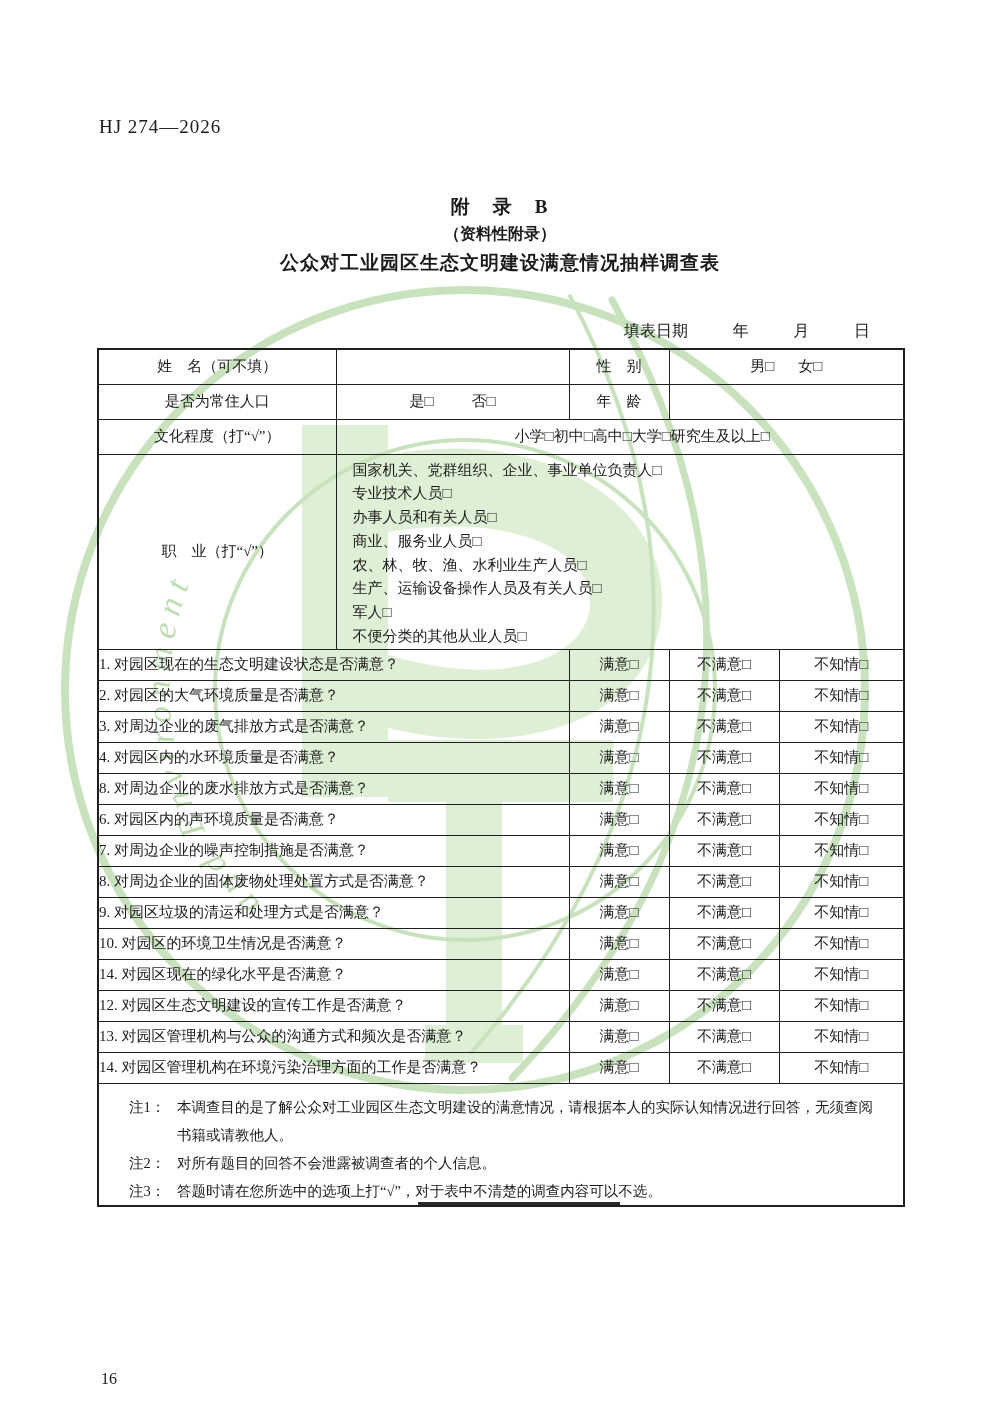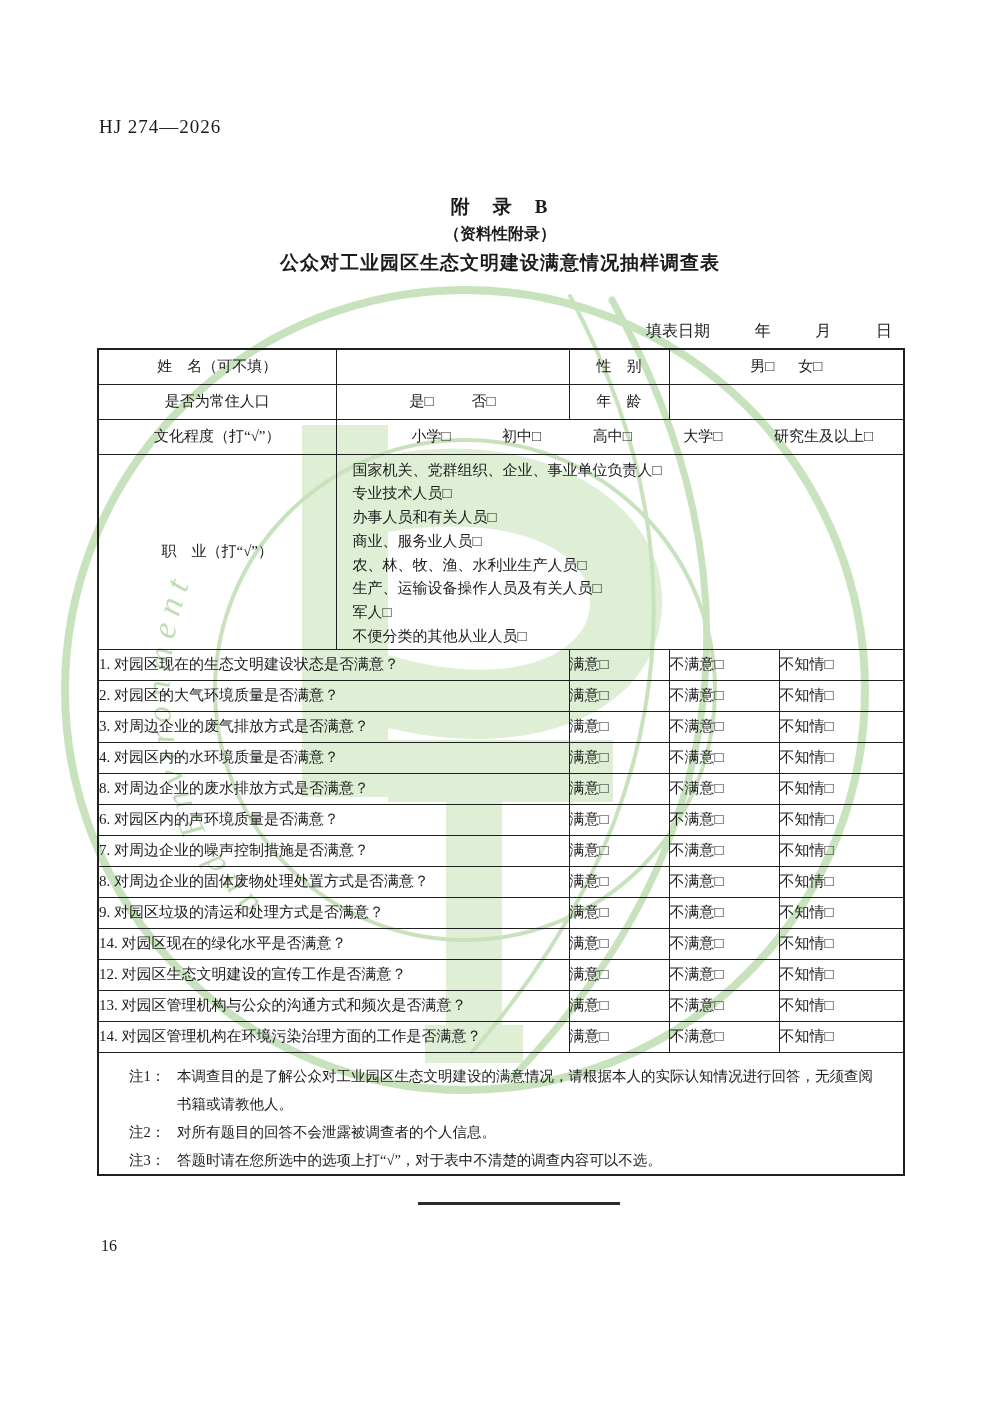--- a/index.html
+++ b/index.html
@@ -10,44 +10,44 @@
   .watermark{position:absolute;left:0;top:0;pointer-events:none;}
   .std-code{
     position:absolute;left:99px;top:116px;font-size:19px;letter-spacing:1px;
     font-family:Liberation Serif, serif;
   }
   .center-line{position:absolute;left:0;width:100%;text-align:center;font-weight:bold;}
   .app-label{top:194px;font-size:19px;letter-spacing:2px;}
   .app-subtitle{top:224px;font-size:16px;}
   .app-title{top:250px;font-size:19px;letter-spacing:1px;}
   .date-line{
-    position:absolute;left:646px;top:321px;width:246px;display:flex;
+    position:absolute;left:624px;top:321px;width:246px;display:flex;
     justify-content:space-between;font-size:16px;
   }
   table.form{
     position:absolute;left:97px;top:348px;width:806px;border-collapse:collapse;
     table-layout:fixed;border:2.5px solid #1f1f1f;background:transparent;
   }
   table.form td{border:1.4px solid #1f1f1f;font-size:15px;padding:0;vertical-align:middle;}
   tr.r-std{height:35px;}
   tr.r-occ{height:193px;}
   tr.r-q{height:31px;}
   tr.r-notes{height:112px;}
   td.lbl{text-align:center;}
   td.q{padding-left:9px;text-align:left;}
-  td.opt{text-align:left;}
+  td.opt{text-align:center;}
   .flexc{display:flex;justify-content:center;gap:38px;}
-  .flexe{display:flex;justify-content:space-between;padding:0 30px;margin-left:45px;}
+  .flexe{display:flex;justify-content:center;padding:0 30px;margin-left:45px;}
   .occ-box{padding:4px 0 0 16px;line-height:23.8px;}
   .notes-box{padding:9px 28px 0 30px;line-height:28px;vertical-align:top;}
   td.notes-cell{vertical-align:top;}
   .note{position:relative;padding-left:48px;font-size:14.5px;}
   .note-label{position:absolute;left:0;top:0;}
   .end-rule{position:absolute;left:418px;top:1202px;width:202px;height:2.5px;background:#2b2b2b;}
-  .page-num{position:absolute;left:101px;top:1237px;font-size:16px;}
+  .page-num{position:absolute;left:101px;top:1370px;font-size:16px;}
   .wm-arc-text{
     font-family:"Liberation Serif",serif;font-style:italic;font-size:34px;letter-spacing:8px;
   }
 </style>
 </head>
 <body>
 
 <div class="page">
 
   <svg class="watermark" width="1000" height="1413" viewBox="0 0 1000 1413">
@@ -194,20 +194,26 @@
       <td class="opt">不满意□</td>
       <td class="opt">不知情□</td>
     </tr>
     <tr class="r-q">
       <td class="q" colspan="2">9. 对园区垃圾的清运和处理方式是否满意？</td>
       <td class="opt">满意□</td>
       <td class="opt">不满意□</td>
       <td class="opt">不知情□</td>
     </tr>
     <tr class="r-q">
+      <td class="q" colspan="2">10. 对园区的环境卫生情况是否满意？</td>
+      <td class="opt">满意□</td>
+      <td class="opt">不满意□</td>
+      <td class="opt">不知情□</td>
+    </tr>
+    <tr class="r-q">
       <td class="q" colspan="2">14. 对园区现在的绿化水平是否满意？</td>
       <td class="opt">满意□</td>
       <td class="opt">不满意□</td>
       <td class="opt">不知情□</td>
     </tr>
     <tr class="r-q">
       <td class="q" colspan="2">12. 对园区生态文明建设的宣传工作是否满意？</td>
       <td class="opt">满意□</td>
       <td class="opt">不满意□</td>
       <td class="opt">不知情□</td>

